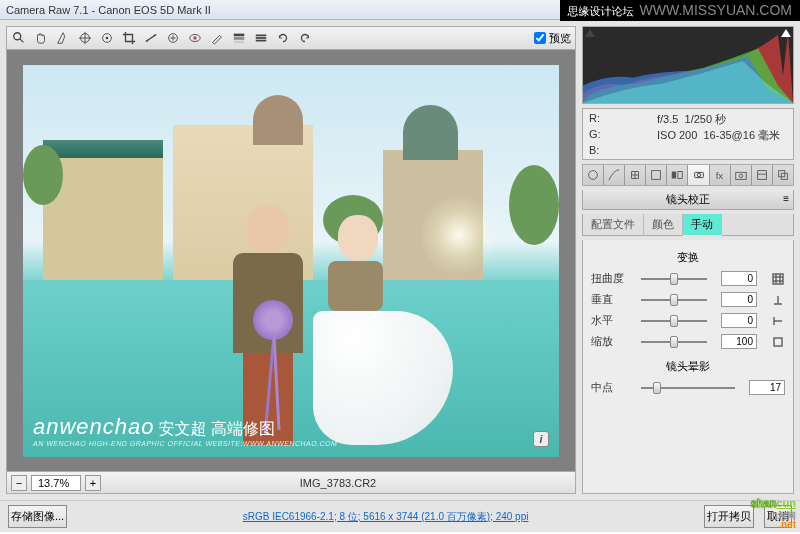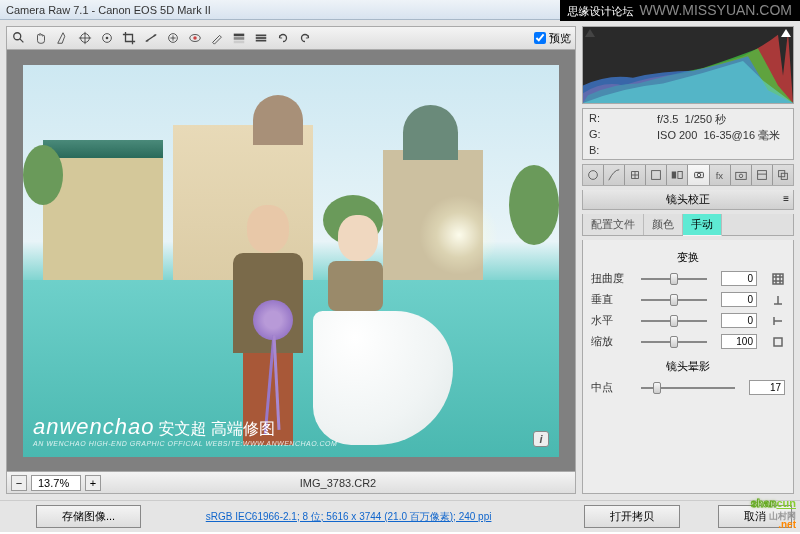--- a/index.html
+++ b/index.html
@@ -73,21 +73,21 @@
 .slider-row { display: flex; align-items: center; gap: 14px; margin: 6px 0; }
 .slider-label { width: 36px; font-size: 11px; color: #333; }
 .slider-track { flex: 1; height: 14px; position: relative; display: flex; align-items: center; }
 .slider-line { height: 2px; background: #888; width: 100%; position: relative; }
 .slider-tick { position: absolute; left: 50%; top: -3px; width: 1px; height: 8px; background: #666; }
 .slider-thumb { position: absolute; top: -5px; width: 8px; height: 12px; background: linear-gradient(#f8f8f8,#ccc); border: 1px solid #888; border-radius: 2px; transform: translateX(-50%); }
 .slider-val { width: 36px; border: 1px solid #999; background: #fff; text-align: right; padding: 1px 3px; font-size: 10px; }
 .reset-icon { width: 14px; height: 14px; display: flex; align-items: center; justify-content: center; cursor: pointer; }
 .reset-icon svg { width: 12px; height: 12px; stroke: #666; fill: none; stroke-width: 1.5; }
 .footer { background: #e5e5e5; padding: 4px 8px; display: flex; align-items: center; gap: 10px; border-top: 1px solid #ccc; }
-.btn { border: 1px solid #888; background: linear-gradient(#f4f4f4,#ddd); padding: 3px 25px; cursor: pointer; font-size: 11px; margin-left: 28px; }
+.btn { border: 1px solid #888; background: linear-gradient(#f4f4f4,#ddd); padding: 3px 2px; cursor: pointer; font-size: 11px; }
 .footer-link { color: #1166cc; text-decoration: underline; flex: 1; text-align: center; font-size: 10px; cursor: pointer; }
 .shancun { position: absolute; right: 4px; bottom: 4px; font-family: Arial; font-weight: bold; font-size: 18px; }
 .shancun .s1 { color: #fff; text-shadow: 0 0 3px #7a3; -webkit-text-stroke: 1px #6a2; }
 .shancun .s2 { color: #8c3; text-decoration: underline; }
 .shancun .cn { font-size: 9px; color: #999; display: block; text-align: right; line-height: 8px; }
 .shancun .net { font-size: 10px; color: #f80; display: block; text-align: right; line-height: 10px; }
 </style>
 </head>
 <body>
 

